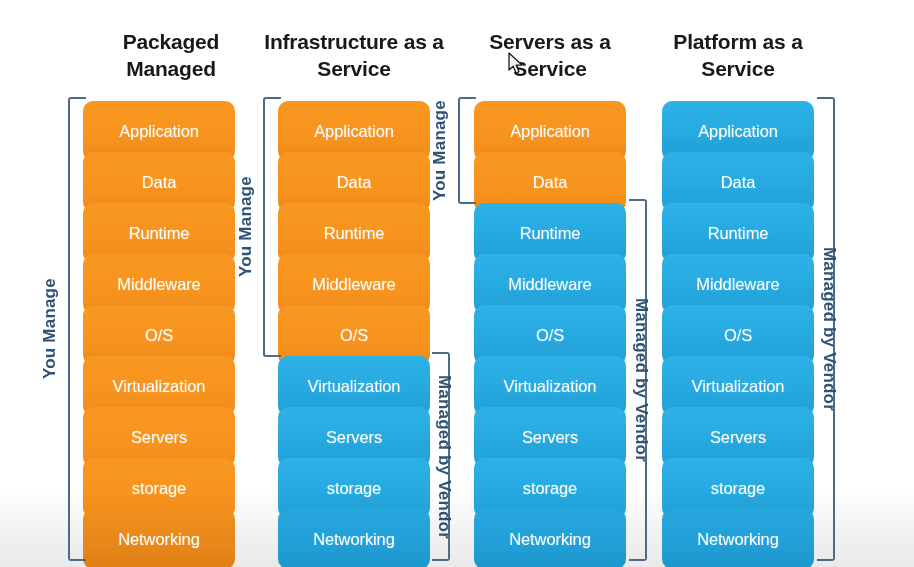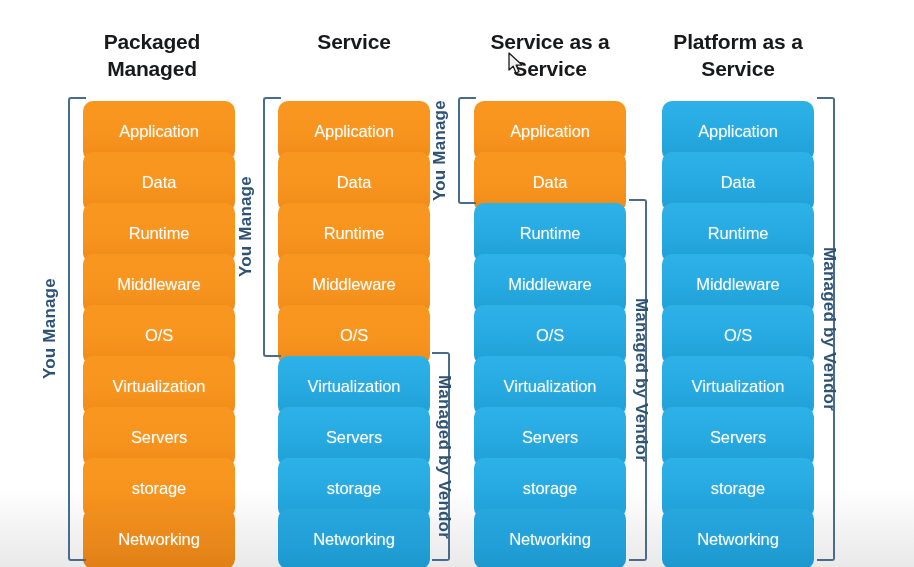--- a/index.html
+++ b/index.html
@@ -97,21 +97,21 @@
   #cursor {
     position: absolute;
     width: 18px;
     height: 24px;
   }
 </style>
 </head>
 <body>
 
 <div id="stage">
-    <div class="col-header" style="left: 22px; top: 28px; width: 260px;">
+    <div class="col-header" style="left: 41px; top: 28px; width: 260px;">
       <div>Packaged</div>
       <div>Managed</div>
     </div>
     <div class="layer-box orange" style="left: 83px; top: 101px; width: 152px;">
       <span>Application</span>
     </div>
     <div class="layer-box orange" style="left: 83px; top: 152px; width: 152px;">
       <span>Data</span>
     </div>
     <div class="layer-box orange" style="left: 83px; top: 203px; width: 152px;">
@@ -131,20 +131,21 @@
     </div>
     <div class="layer-box orange" style="left: 83px; top: 458px; width: 152px;">
       <span>storage</span>
     </div>
     <div class="layer-box orange deep" style="left: 83px; top: 509px; width: 152px;">
       <span>Networking</span>
     </div>
     <div class="bracket left" style="left: 68px; top: 97px; width: 18px; height: 464px;"></div>
     <div class="vlabel up" style="left: 40px; top: 97px; height: 464px; display: flex; align-items: center; justify-content: center;">You Manage</div>
     <div class="col-header" style="left: 224px; top: 28px; width: 260px;">
+      <div>Infrastructure as a</div>
       <div>Service</div>
     </div>
     <div class="layer-box orange" style="left: 278px; top: 101px; width: 152px;">
       <span>Application</span>
     </div>
     <div class="layer-box orange" style="left: 278px; top: 152px; width: 152px;">
       <span>Data</span>
     </div>
     <div class="layer-box orange" style="left: 278px; top: 203px; width: 152px;">
       <span>Runtime</span>
@@ -165,21 +166,21 @@
       <span>storage</span>
     </div>
     <div class="layer-box blue deep" style="left: 278px; top: 509px; width: 152px;">
       <span>Networking</span>
     </div>
     <div class="bracket left" style="left: 263px; top: 97px; width: 18px; height: 260px;"></div>
     <div class="vlabel up" style="left: 236px; top: 97px; height: 260px; display: flex; align-items: center; justify-content: center;">You Manage</div>
     <div class="bracket right" style="left: 432px; top: 352px; width: 18px; height: 209px;"></div>
     <div class="vlabel down" style="left: 434px; top: 352px; height: 209px; display: flex; align-items: center; justify-content: center;">Managed by Vendor</div>
     <div class="col-header" style="left: 420px; top: 28px; width: 260px;">
-      <div>Service as a</div>
+      <div>Servers as a</div>
       <div>Service</div>
     </div>
     <div class="layer-box orange" style="left: 474px; top: 101px; width: 152px;">
       <span>Application</span>
     </div>
     <div class="layer-box orange" style="left: 474px; top: 152px; width: 152px;">
       <span>Data</span>
     </div>
     <div class="layer-box blue" style="left: 474px; top: 203px; width: 152px;">
       <span>Runtime</span>

